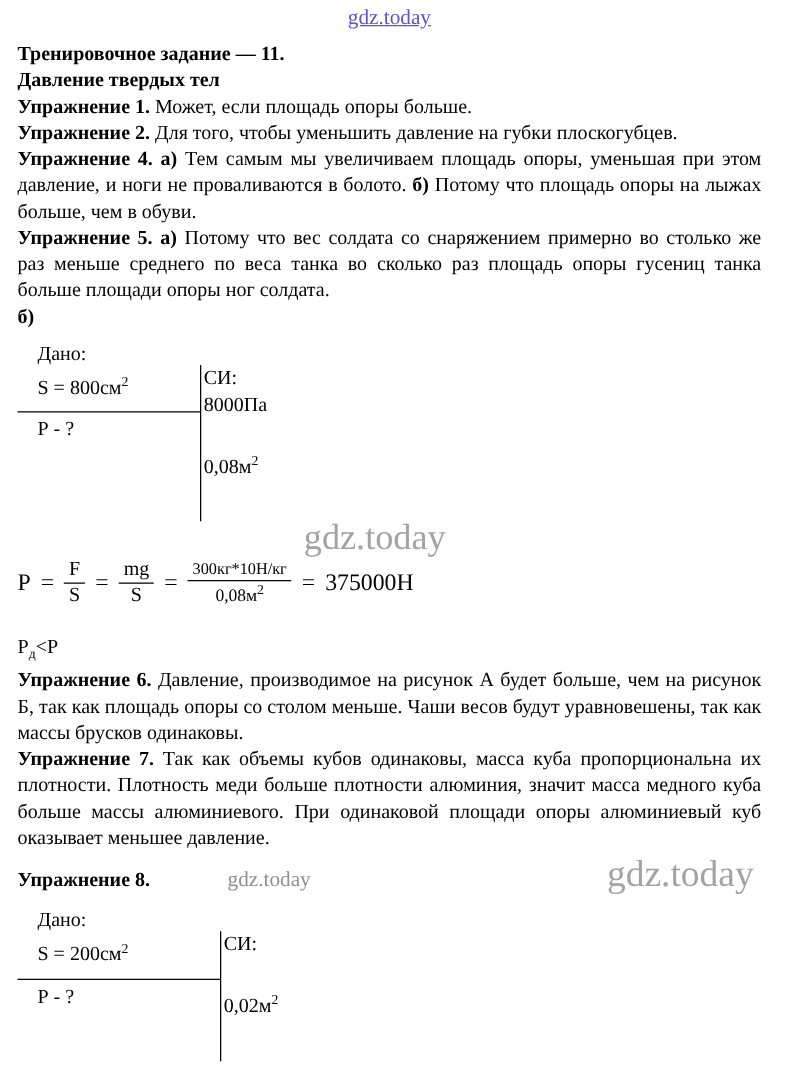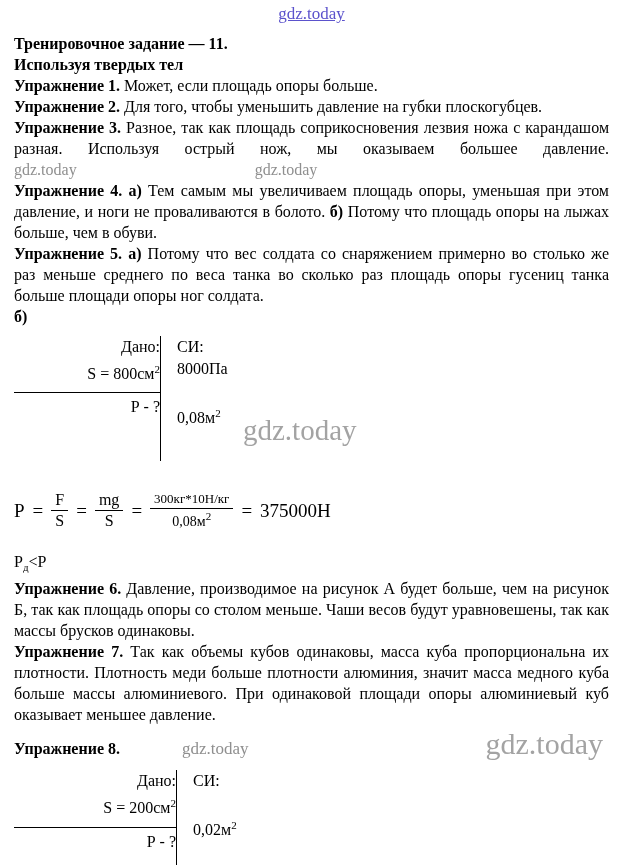--- a/index.html
+++ b/index.html
@@ -34,27 +34,28 @@
   .wm-mid {
     position: absolute;
     left: 243px;
     top: 414px;
     font-size: 29px;
     color: #a3a3a3;
     line-height: 32px;
   }
   
   .data-table { display: flex; margin-top: 9px; }
-  .data-table .col-given { box-sizing: border-box; text-align: right; }
+  .data-table .col-given { box-sizing: border-box; }
   .t5 .col-given { width: 146px; }
   .t8 .col-given { width: 162px; }
   .data-table .col-si {
     border-left: 1.5px solid #000;
-    padding-left: 16px;
+    padding-left: 2px;
     flex: 1;
+    margin-top: 19px;
   }
   .t8 { min-height: 112px; }
   .data-table .row { line-height: 20px; padding: 1px 0 1px 16px; min-height: 20px; }
   .data-table .col-si .row { padding-left: 0; }
   .data-table .q-row {
     border-top: 1.5px solid #000;
     margin-top: 7px;
     padding-top: 4px;
   }
   .data-table .col-si .q-row { border-top: none; }
@@ -81,27 +82,26 @@
   .ex8-row .wm-big { font-size: 30px; margin-left: auto; margin-right: 6px; color: #a3a3a3; }
 </style>
 </head>
 <body>
 
 <div class="page">
 
   <a class="wm-top">gdz.today</a>
 
   <p class="title">Тренировочное задание — 11.</p>
-  <p class="subtitle">Используя твердых тел</p>
+  <p class="subtitle">Давление твердых тел</p>
 
   <p><span class="b">Упражнение 1.</span><span> Может, если площадь опоры больше.</span></p>
 
   <p><span class="b">Упражнение 2.</span><span> Для того, чтобы уменьшить давление на губки плоскогубцев.</span></p>
 
-  <p><span class="b">Упражнение 3.</span><span> Разное, так как площадь соприкосновения лезвия ножа с карандашом разная. Используя острый нож, мы оказываем большее давление. </span><span class="wm">gdz.today</span><span class="wm wm-gap">gdz.today</span></p>
 
   <p><span class="b">Упражнение 4. а)</span><span> Тем самым мы увеличиваем площадь опоры, уменьшая при этом давление, и ноги не проваливаются в болото. </span><span class="b">б)</span><span> Потому что площадь опоры на лыжах больше, чем в обуви.</span></p>
 
   <p><span class="b">Упражнение 5. а)</span><span> Потому что вес солдата со снаряжением примерно во столько же раз меньше среднего по веса танка во сколько раз площадь опоры гусениц танка больше площади опоры ног солдата.</span></p>
 
   <p><span class="b">б)</span></p>
 
   <div class="data-table t5">
     <div class="col-given">
       <div class="row">Дано:</div>

